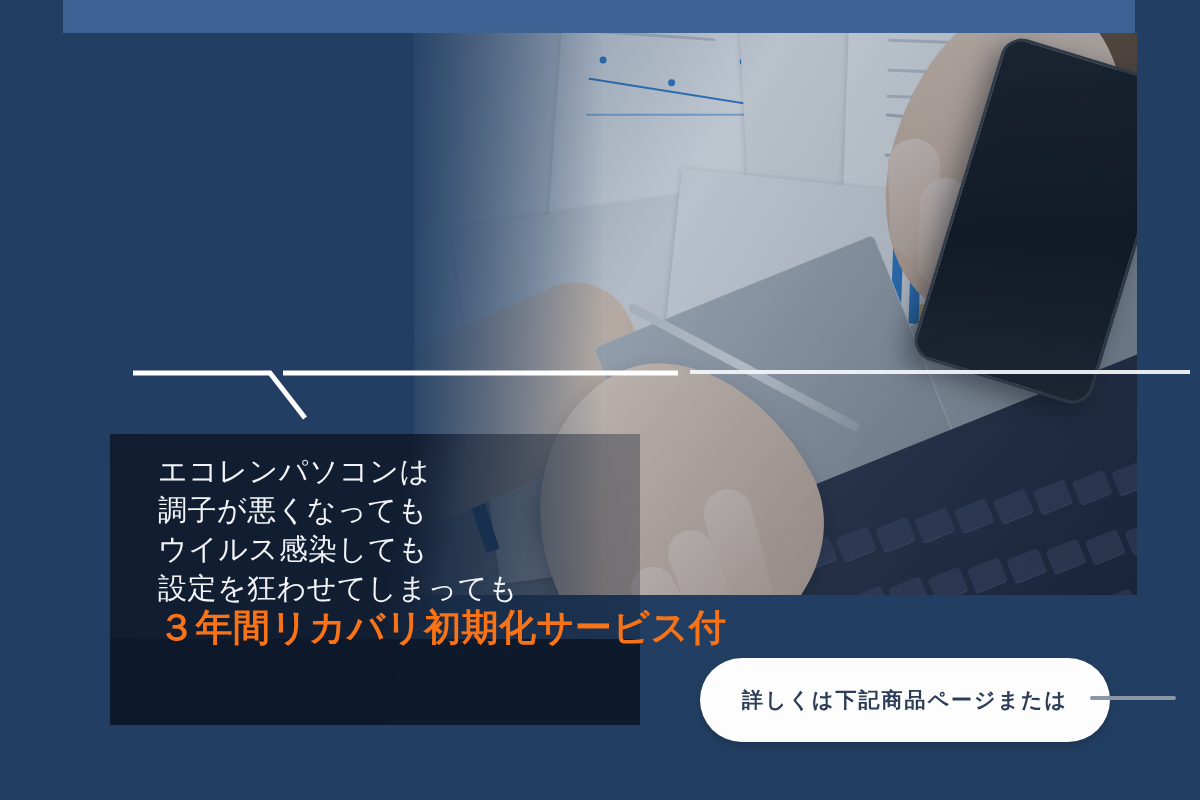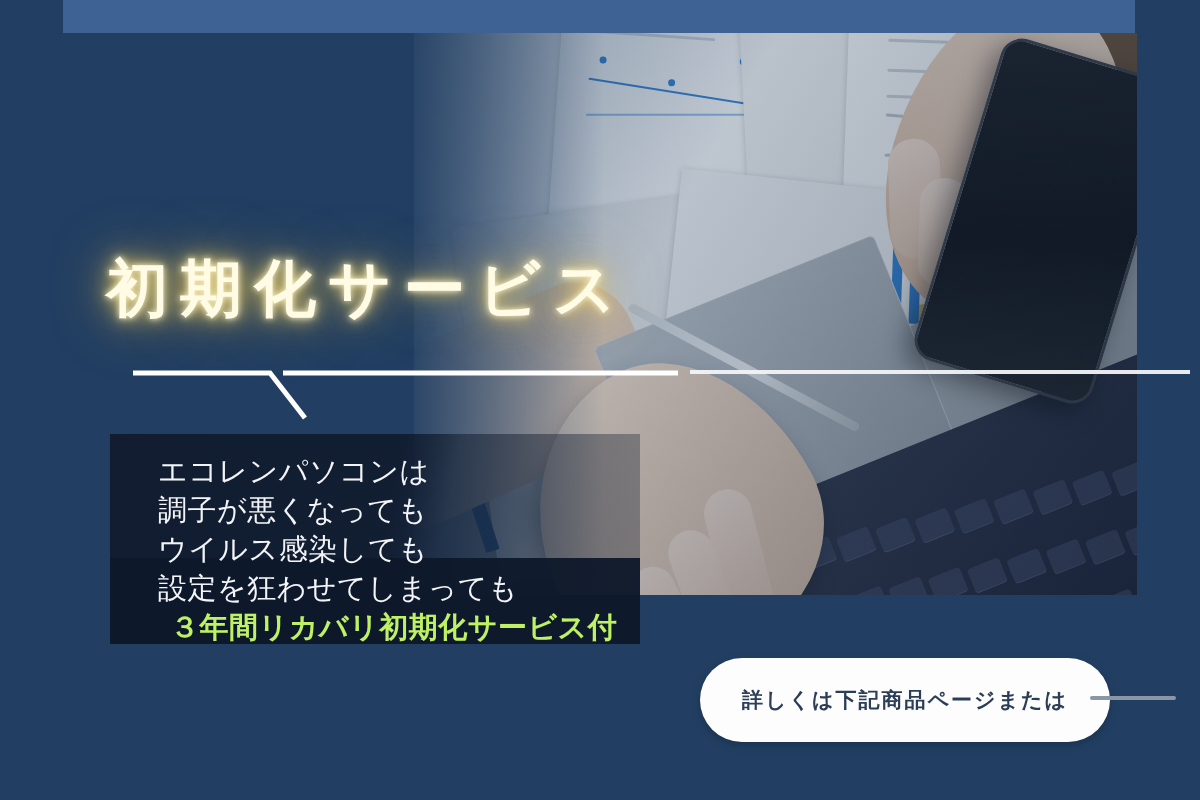--- a/index.html
+++ b/index.html
@@ -119,39 +119,39 @@
       0 0 34px rgba(236,196,84,.85),
       0 0 58px rgba(214,168,48,.55);
     white-space:pre;
   }
 
   
   .lines{position:absolute;left:0;top:340px;width:1200px;height:110px;}
 
   
   .descbox{
-    position:absolute;left:110px;top:434px;width:530px;height:210px;
+    position:absolute;left:110px;top:434px;width:530px;height:291px;
   }
   .descbox .sheen{
     position:absolute;left:0;top:0;width:100%;height:100%;
     background:linear-gradient(100deg,rgba(16,26,44,.93) 0%,rgba(16,26,44,.90) 52%,rgba(16,26,44,.52) 62%,rgba(16,26,44,.30) 100%);
   }
   .descbox .solid-bottom{
     position:absolute;left:0;bottom:0;width:100%;height:86px;
     background:rgba(14,24,42,.95);
   }
   .desc-text{
     position:absolute;left:48px;top:18px;width:600px;
     font-size:29px;line-height:39px;font-weight:500;color:#f2f4f7;
     letter-spacing:.5px;white-space:pre;
   }
   .desc-red{
     position:absolute;left:48px;top:174px;width:620px;
-    font-size:29px;line-height:39px;font-weight:700;color:#bef264;
-    letter-spacing:.5px;white-space:pre;margin-left:12px;
+    font-size:37px;line-height:39px;font-weight:700;color:#f97316;
+    letter-spacing:.5px;white-space:pre;
   }
 
   
   .pill{
     position:absolute;left:700px;top:658px;width:410px;height:84px;
     background:#fdfdfd;border-radius:42px;
     box-shadow:0 3px 10px rgba(0,0,0,.22);
     display:flex;align-items:center;justify-content:center;
   }
   .pill-text{
@@ -264,21 +264,21 @@
         <div class="finger" style="left:10px;top:170px;width:52px;height:120px;transform:rotate(-18deg);"></div>
         <div class="finger" style="left:48px;top:200px;width:50px;height:110px;transform:rotate(-14deg);"></div>
       </div>
       <div class="phone"></div>
 
       <div class="photo-tint"></div>
       <div class="photo-left-fade"></div>
     </div>
   </div>
 
-  <div class="title"><br><span>初期化サービス</span></div>
+  <div class="title"><br></div>
 
   <svg class="lines" viewBox="0 0 1200 110" xmlns="http://www.w3.org/2000/svg">
     <polyline points="133,33 270,33 305,78" fill="none" stroke="#ffffff" stroke-width="5"></polyline>
     <line x1="283" y1="33" x2="678" y2="33" stroke="#ffffff" stroke-width="5"></line>
     <line x1="690" y1="32" x2="1190" y2="32" stroke="#f2f4f7" stroke-width="4" opacity="0.95"></line>
   </svg>
 
   <div class="descbox">
     <div class="sheen"></div>
     <div class="solid-bottom"></div>

